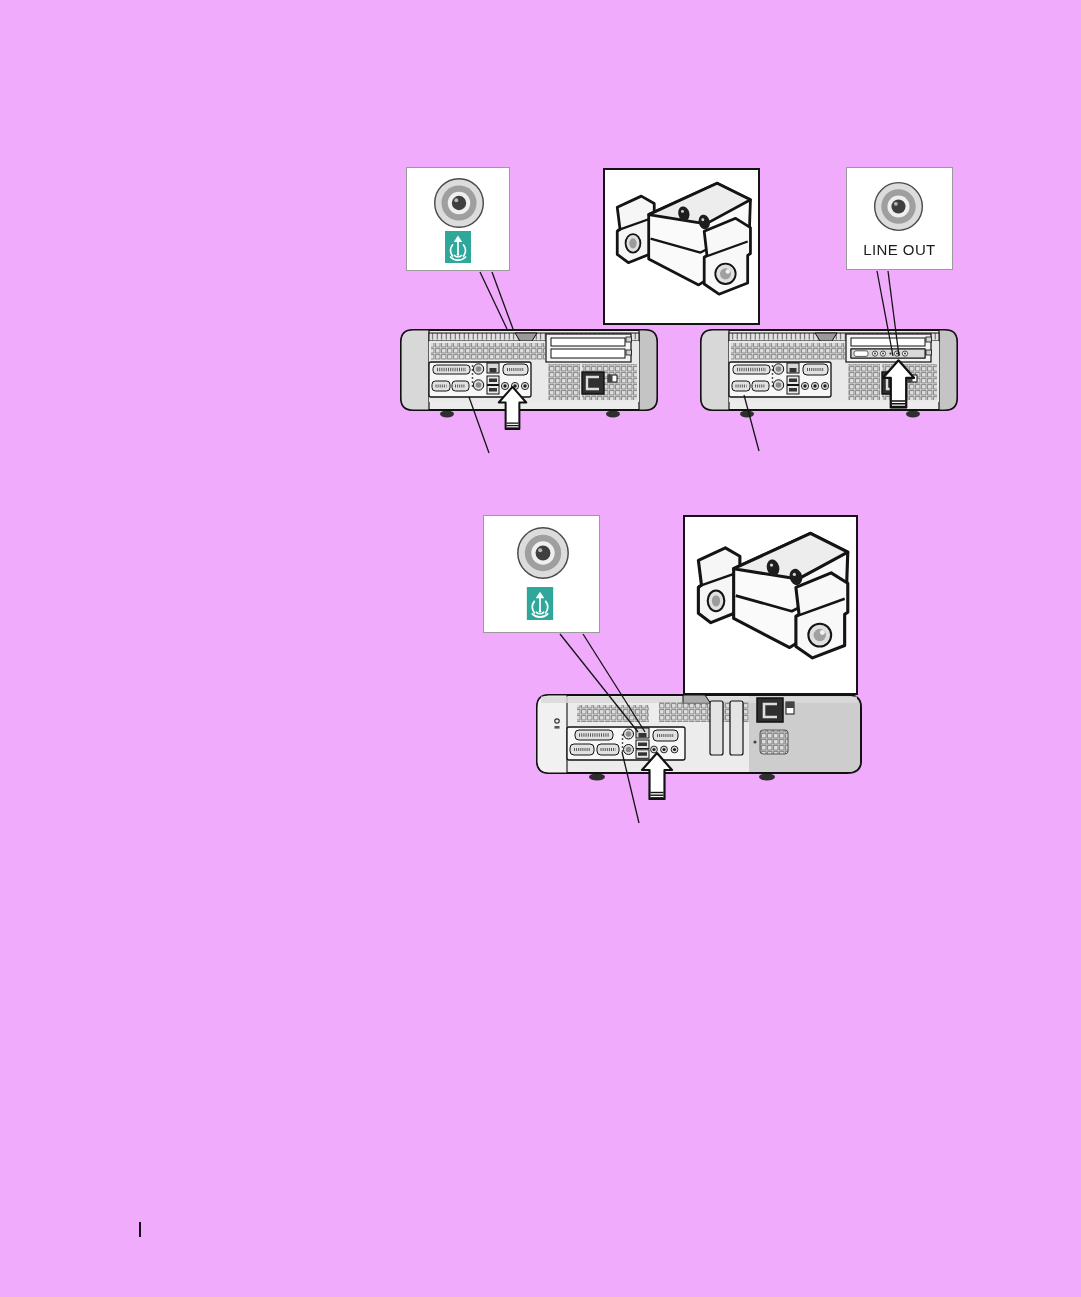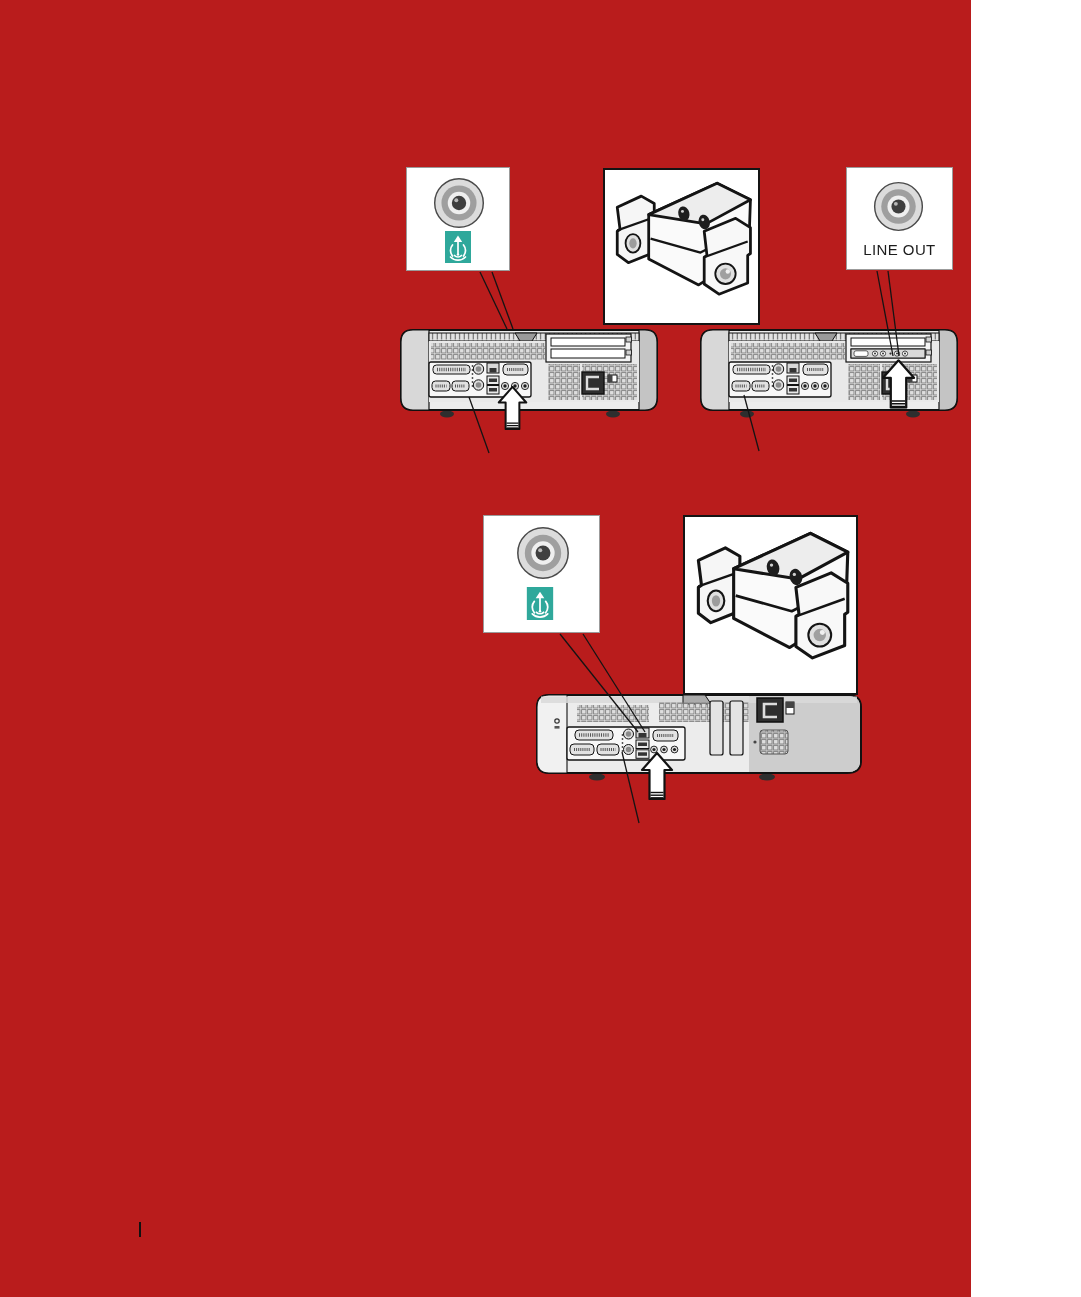--- a/index.html
+++ b/index.html
@@ -1,19 +1,19 @@
 <!DOCTYPE html>
 <html><head>
 <meta charset="utf-8">
 <style>
   html,body{margin:0;padding:0;background:#ffffff;}
   .page{
     position:relative;
-    width:971px;height:1297px;
-    background:#b91c1c;
+    width:1081px;height:1297px;
+    background:#f0abfc;
     font-family:"Liberation Sans", sans-serif;
     overflow:hidden;
   }
   .abs{position:absolute;}
   
   .callout-box{
     background:#ffffff;
     border:1px solid #9b9b9b;
     box-sizing:border-box;
   }

